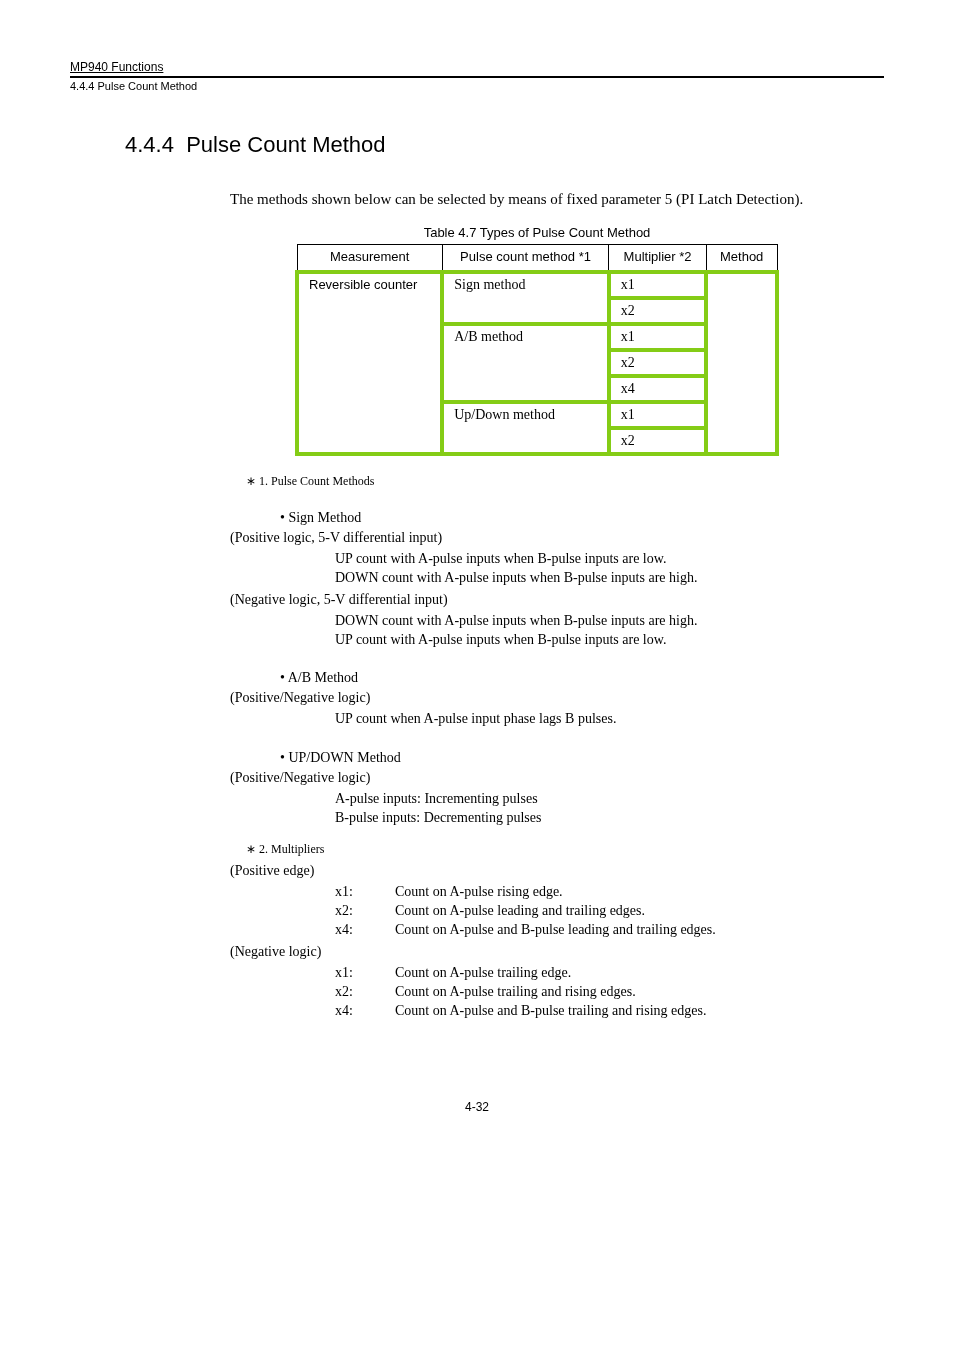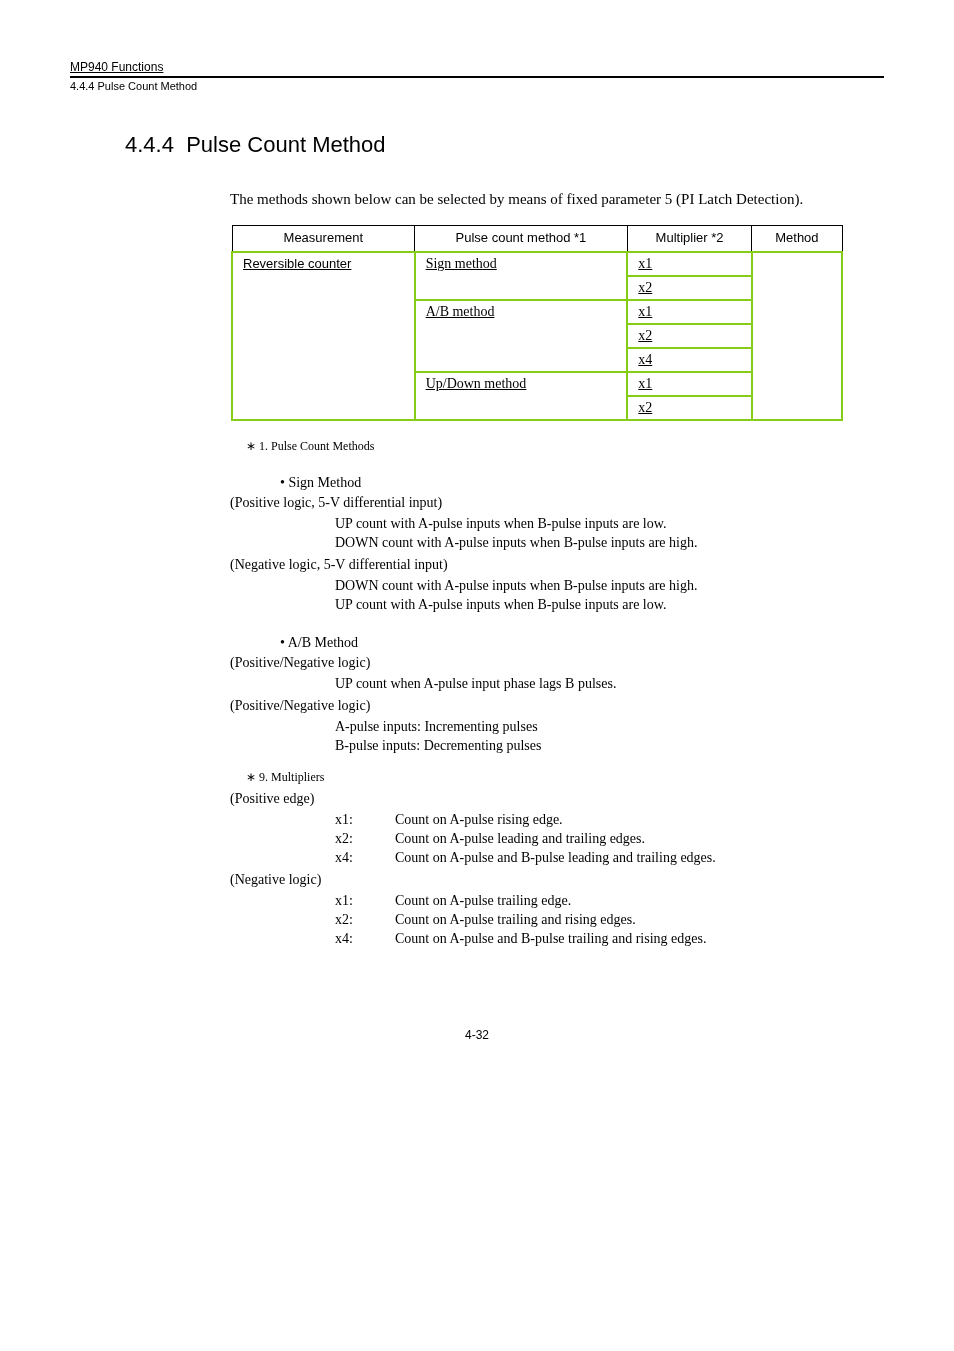--- a/index.html
+++ b/index.html
@@ -43,38 +43,37 @@
       margin-bottom: 12px;
     }
     .table-caption {
       font-family: Arial, sans-serif;
       font-size: 13px;
       text-align: center;
       margin-bottom: 4px;
     }
     table {
       border-collapse: collapse;
-      width: 612px;
+      width: 484px;
       margin: 0 auto 18px auto;
     }
     th {
       font-family: Arial, sans-serif;
       font-weight: normal;
       font-size: 13px;
       border: 1px solid #000;
       padding: 4px 10px;
       text-align: center;
       line-height: 1.3;
     }
     td {
-      border: 2px solid #84cc16;
+      border: 4px solid #84cc16;
       padding: 3px 10px;
       font-size: 14px;
       vertical-align: top;
-      text-decoration: underline;
     }
     td.sans {
       font-family: Arial, sans-serif;
       font-size: 13px;
     }
     .note-item {
       font-size: 12px;
       margin-left: 16px;
       margin-bottom: 6px;
     }
@@ -121,20 +120,21 @@
 <div class="header-sub">4.4.4  Pulse Count Method</div>
 
 <div class="section-title">
   <span>4.4.4</span>&nbsp;
   <span>Pulse Count Method</span>
 </div>
 
 <div class="body-indent">
   <div class="intro-text">The methods shown below can be selected by means of fixed parameter 5 (PI Latch Detection).</div>
 
+  <div class="table-caption">Table 4.7  Types of Pulse Count Method</div>
   <table>
     <tbody>
         <tr>
       <th>Measurement</th>
       <th>Pulse count method *1</th>
       <th>Multiplier *2</th>
       <th>Method</th>
     </tr>
     <tr>
       <td class="sans" rowspan="7">Reversible counter</td>
@@ -172,26 +172,27 @@
   <div class="desc-line">UP count with A-pulse inputs when B-pulse inputs are low.</div>
   <div class="desc-line">DOWN count with A-pulse inputs when B-pulse inputs are high.</div>
   <div class="paren-item">(Negative logic, 5-V differential input)</div>
   <div class="desc-line">DOWN count with A-pulse inputs when B-pulse inputs are high.</div>
   <div class="desc-line">UP count with A-pulse inputs when B-pulse inputs are low.</div>
 
   <div class="method-bullet">• A/B Method</div>
   <div class="paren-item">(Positive/Negative logic)</div>
   <div class="desc-line">UP count when A-pulse input phase lags B pulses.</div>
 
+  <div class="method-bullet">• UP/DOWN Method</div>
   <div class="paren-item">(Positive/Negative logic)</div>
   <div class="desc-line">A-pulse inputs: Incrementing pulses</div>
   <div class="desc-line">B-pulse inputs: Decrementing pulses</div>
 
   <div class="note-section">
-    <div class="note-item">∗ 9.  Multipliers</div>
+    <div class="note-item">∗ 2.  Multipliers</div>
     <div class="paren-item">(Positive edge)</div>
     <div class="mult-table">
       <div class="mult-row">
         <div class="mult-label">x1:</div>
         <div>Count on A-pulse rising edge.</div>
       </div>
       <div class="mult-row">
         <div class="mult-label">x2:</div>
         <div>Count on A-pulse leading and trailing edges.</div>
       </div>

